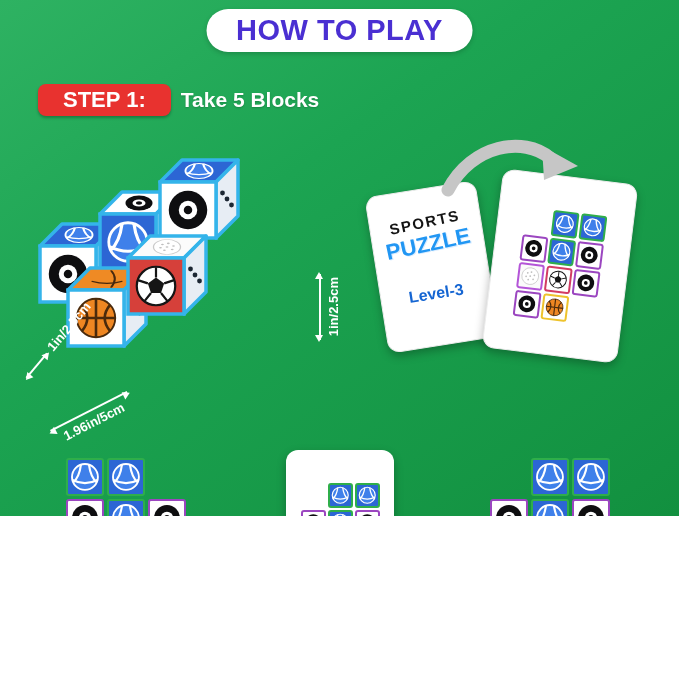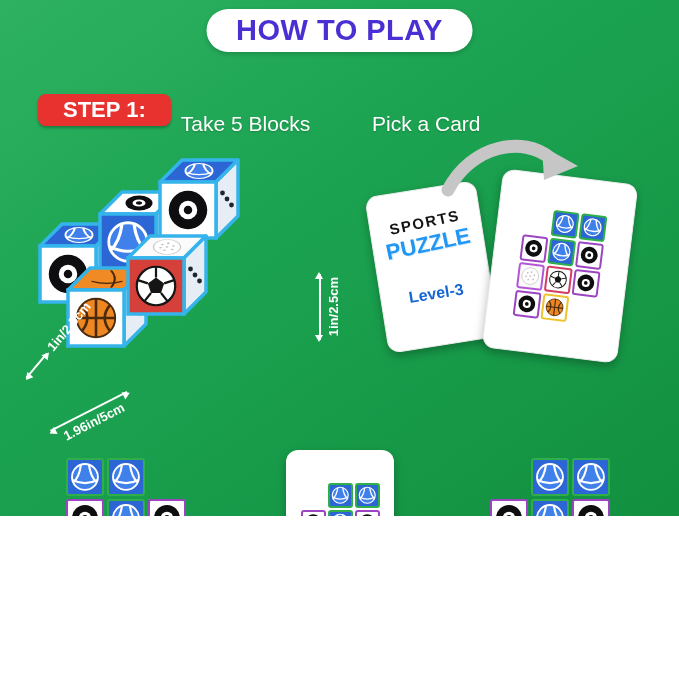--- a/index.html
+++ b/index.html
@@ -17,21 +17,21 @@
   .title-pill span{font-size:29px;font-weight:bold;letter-spacing:.5px;}
   
   .step-header{position:absolute;display:flex;align-items:center;gap:10px;}
   #hdr1{left:38px;top:84px;}
   #hdr2{left:372px;top:84px;}
   #hdr3{top:402px;left:0;width:100%;justify-content:center;}
   .badge{
     color:#fff;font-weight:bold;font-size:22px;padding:3px 25px;
     border-radius:8px;box-shadow:0 2px 3px rgba(0,0,0,.28);
   }
-  .step-label{color:#fff;font-weight:normal;font-size:21px;text-shadow:0 1px 2px rgba(0,0,0,.2);margin-top:28px;}
+  .step-label{color:#fff;font-weight:bold;font-size:21px;text-shadow:0 1px 2px rgba(0,0,0,.2);}
   #hdr3 .step-label{font-size:19px;}
   #hdr3 .badge{font-size:21px;}
   
   #blocks{position:absolute;left:26px;top:128px;width:305px;height:235px;}
   #cubes{position:absolute;inset:0;}
   .cube{position:absolute;}
   .dim{position:absolute;color:#fff;font-size:13px;font-weight:bold;white-space:nowrap;}
   #dim-right{left:293px;top:146px;display:flex;align-items:center;gap:5px;}
   .vtext{writing-mode:vertical-rl;transform:rotate(180deg);}
   .vline{display:inline-block;height:66px;width:0;border-left:2.5px solid #fff;position:relative;}
@@ -239,21 +239,20 @@
       <span class="hline short"></span>
       <span>1in/2.5cm</span>
     </div>
     <div class="dim" id="dim-bottom">
       <span class="hline long"></span>
       <span>1.96in/5cm</span>
     </div>
   </div>
 
   <div class="step-header" id="hdr2">
-    <span class="step-label">Pick a Card</span>
   </div>
 
   <div id="cards">
     <svg id="curve" viewBox="0 0 150 64">
       <path d="M10,56 C34,10 86,2 112,24" fill="none" stroke="#c6c6c6" stroke-width="13" stroke-linecap="round"></path>
       <polygon points="104,12 140,32 106,46" fill="#c6c6c6"></polygon>
     </svg>
     <div class="card" id="card-front">
       <span class="brand-top">SPORTS</span>
       <span class="brand-main">PUZZLE</span>

